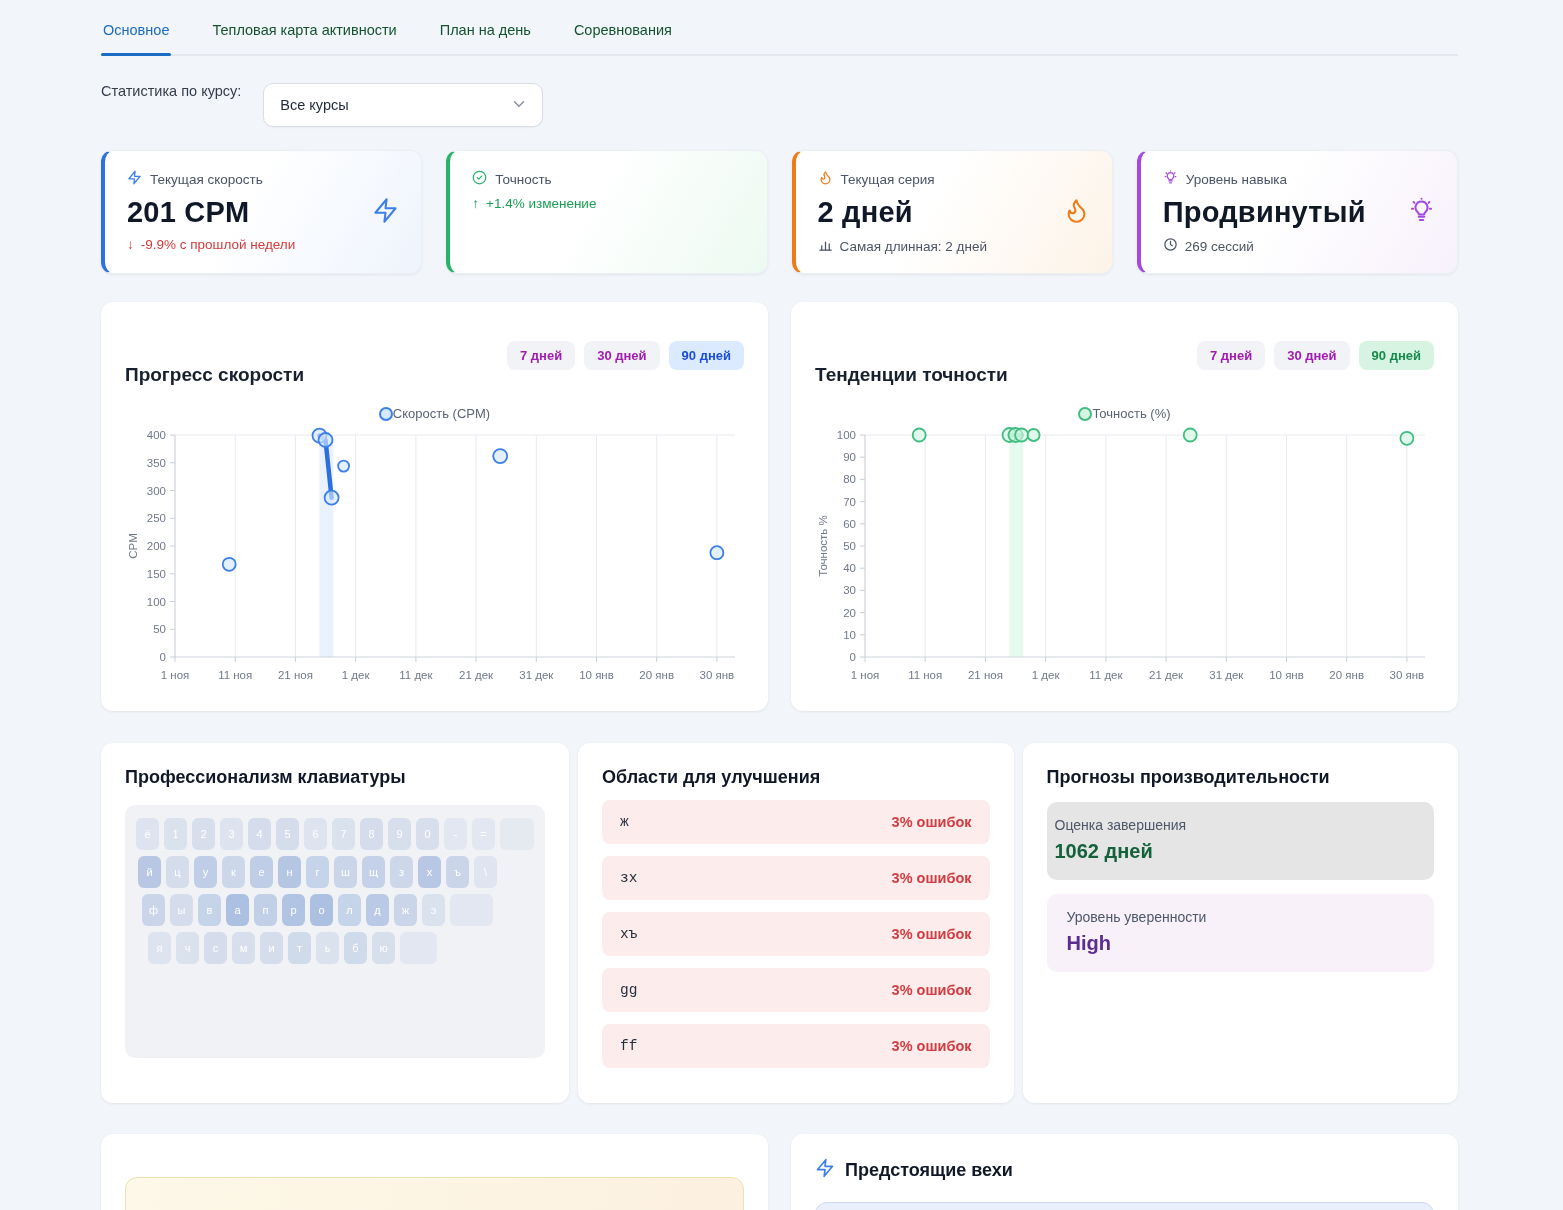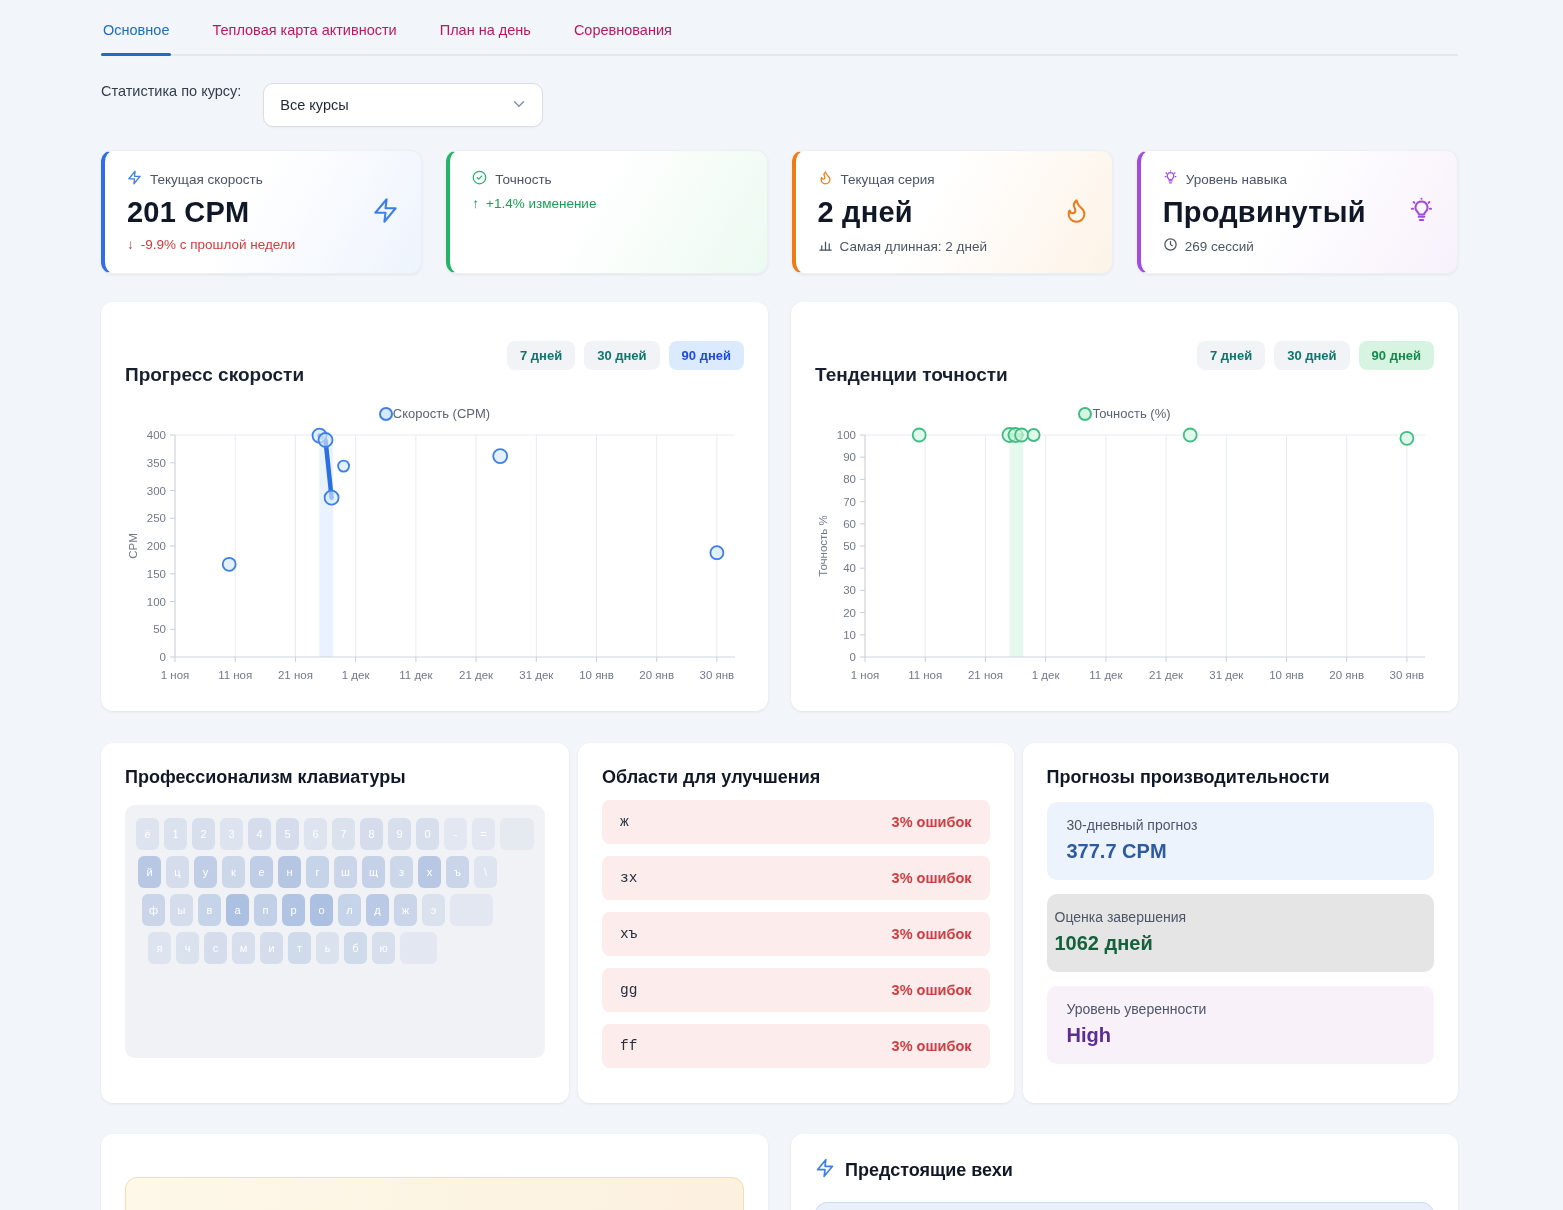--- a/index.html
+++ b/index.html
@@ -2,21 +2,21 @@
 <html><head>
 <meta charset="utf-8">
 <style>
   * { box-sizing: border-box; }
   body { margin:0; background:#f2f5f9; font-family:"Liberation Sans", sans-serif; color:#111827; }
   .page { width:1563px; height:1210px; overflow:hidden; background:#f2f5f9; }
   .content { padding:0 105px 40px 101px; }
 
   
   .tab-bar { display:flex; gap:39px; padding-top:20px; border-bottom:2px solid #e4e8ee; }
-  .tab { position:relative; padding:2px 2px 16px; font-size:14.5px; color:#be185d; cursor:pointer; }
+  .tab { position:relative; padding:2px 2px 16px; font-size:14.5px; color:#14532d; cursor:pointer; }
   .tab.active { color:#1a6dc2; }
   .tab.active::after { content:''; position:absolute; left:0; right:0; bottom:-2px; height:3px; background:#1a6dc2; border-radius:2px; }
 
   
   .filter-row { margin-top:27px; display:flex; gap:22px; }
   .filter-label { font-size:14.5px; color:#333d4d; }
   .select { width:280px; height:44px; background:#fff; border:1px solid #d9dee5; border-radius:10px;
             display:flex; align-items:center; justify-content:space-between; padding:0 14px 0 16px;
             font-size:14.5px; color:#1f2937; box-shadow:0 1px 2px rgba(16,24,40,.04); cursor:pointer; }
 
@@ -33,21 +33,21 @@
   .stat-sub { margin-top:8px; font-size:13.5px; display:flex; align-items:center; gap:7px; }
   .sub-red { color:#d43b3b; } .sub-green { color:#18a052; } .sub-gray { color:#4b5563; }
   .stat-sub svg { width:15px; height:15px; }
 
   
   .charts-row { margin-top:28px; display:grid; grid-template-columns:1fr 1fr; gap:23px; }
   .chart-card { background:#fff; border-radius:12px; padding:22px 24px 20px; box-shadow:0 1px 3px rgba(16,24,40,.07); }
   .chart-head { display:flex; align-items:center; justify-content:space-between; }
   .chart-title { font-size:19px; font-weight:700; color:#17202e;margin-top:40px; }
   .range-group { display:flex; gap:9px; }
-  .range { border:none; background:#f1f3f6; color:#0f766e; border-radius:8px; padding:7px 13px; font-size:13px; font-weight:600; font-family:inherit; cursor:pointer; }
+  .range { border:none; background:#f1f3f6; color:#a21caf; border-radius:8px; padding:7px 13px; font-size:13px; font-weight:600; font-family:inherit; cursor:pointer; }
   .legend { display:flex; justify-content:center; align-items:center; margin:20px 0 4px; }
   .legend-dot { width:14px; height:14px; border-radius:50%; border:2px solid; }
   .legend-label { font-size:13px; color:#5b6472; }
   .chart-mount svg { display:block; }
 
   
   .info-row { margin-top:32px; display:grid; grid-template-columns:1fr 1fr 1fr; gap:9px; }
   .info-card { background:#fff; border-radius:12px; padding:24px; min-height:360px; box-shadow:0 1px 3px rgba(16,24,40,.07); }
   .info-title { font-size:18px; font-weight:700; color:#101828; }
 
@@ -448,24 +448,20 @@
             <div class="imp-row">
               <span class="imp-key">ff</span>
               <span class="imp-val">3% ошибок</span>
             </div>
           </div>
       </div>
 
       <div class="info-card">
         <div class="info-title">Прогнозы производительности</div>
         <div>
-            <div class="f-box f-blue">
-              <div class="f-label">30-дневный прогноз</div>
-              <div class="f-value">377.7 CPM</div>
-            </div>
             <div class="f-box f-green">
               <div class="f-label">Оценка завершения</div>
               <div class="f-value">1062 дней</div>
             </div>
             <div class="f-box f-purple">
               <div class="f-label">Уровень уверенности</div>
               <div class="f-value">High</div>
             </div>
           </div>
       </div>

